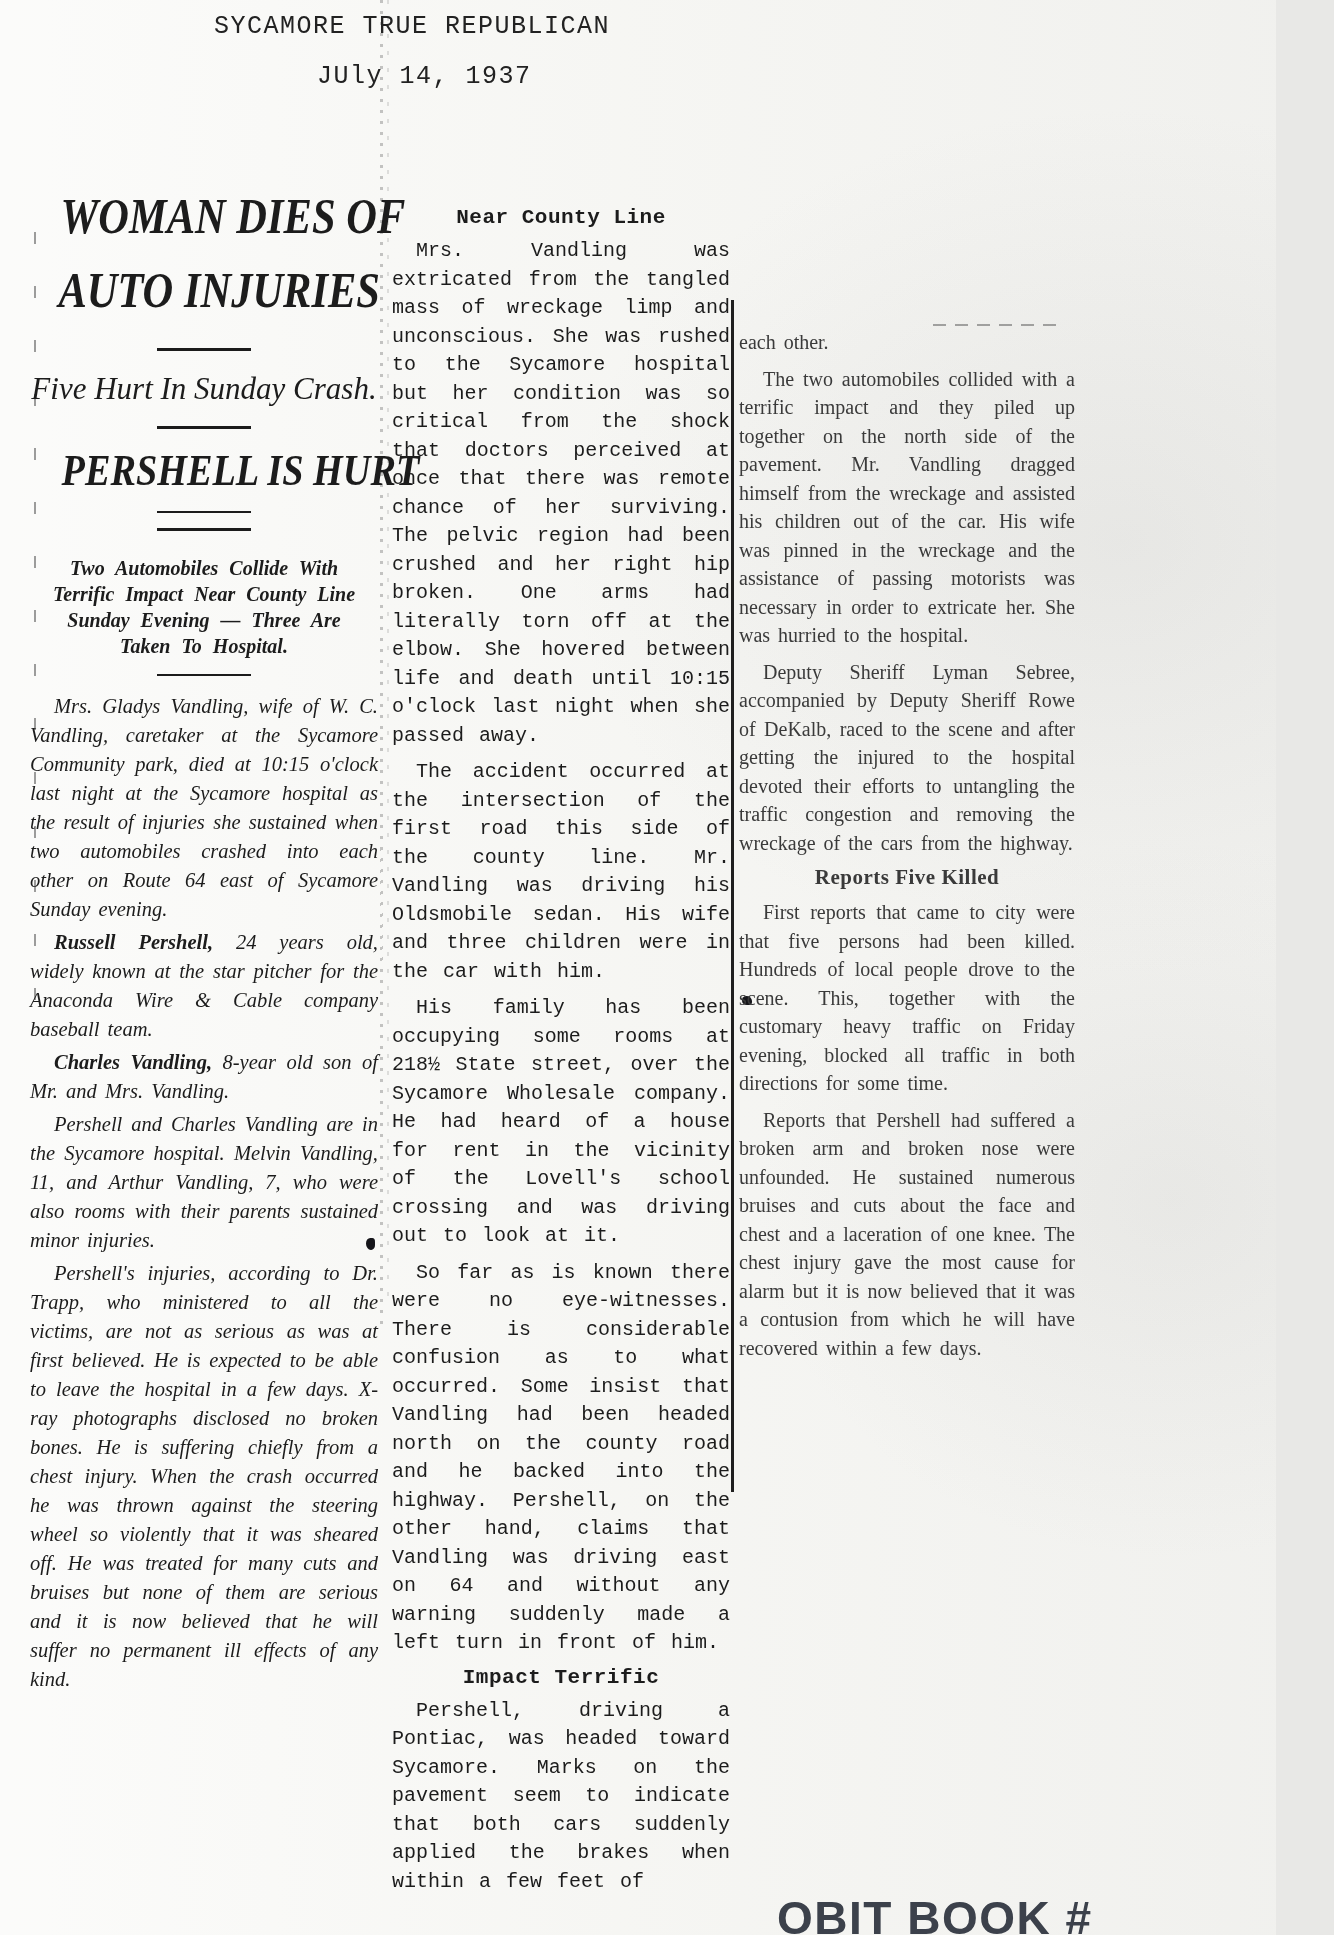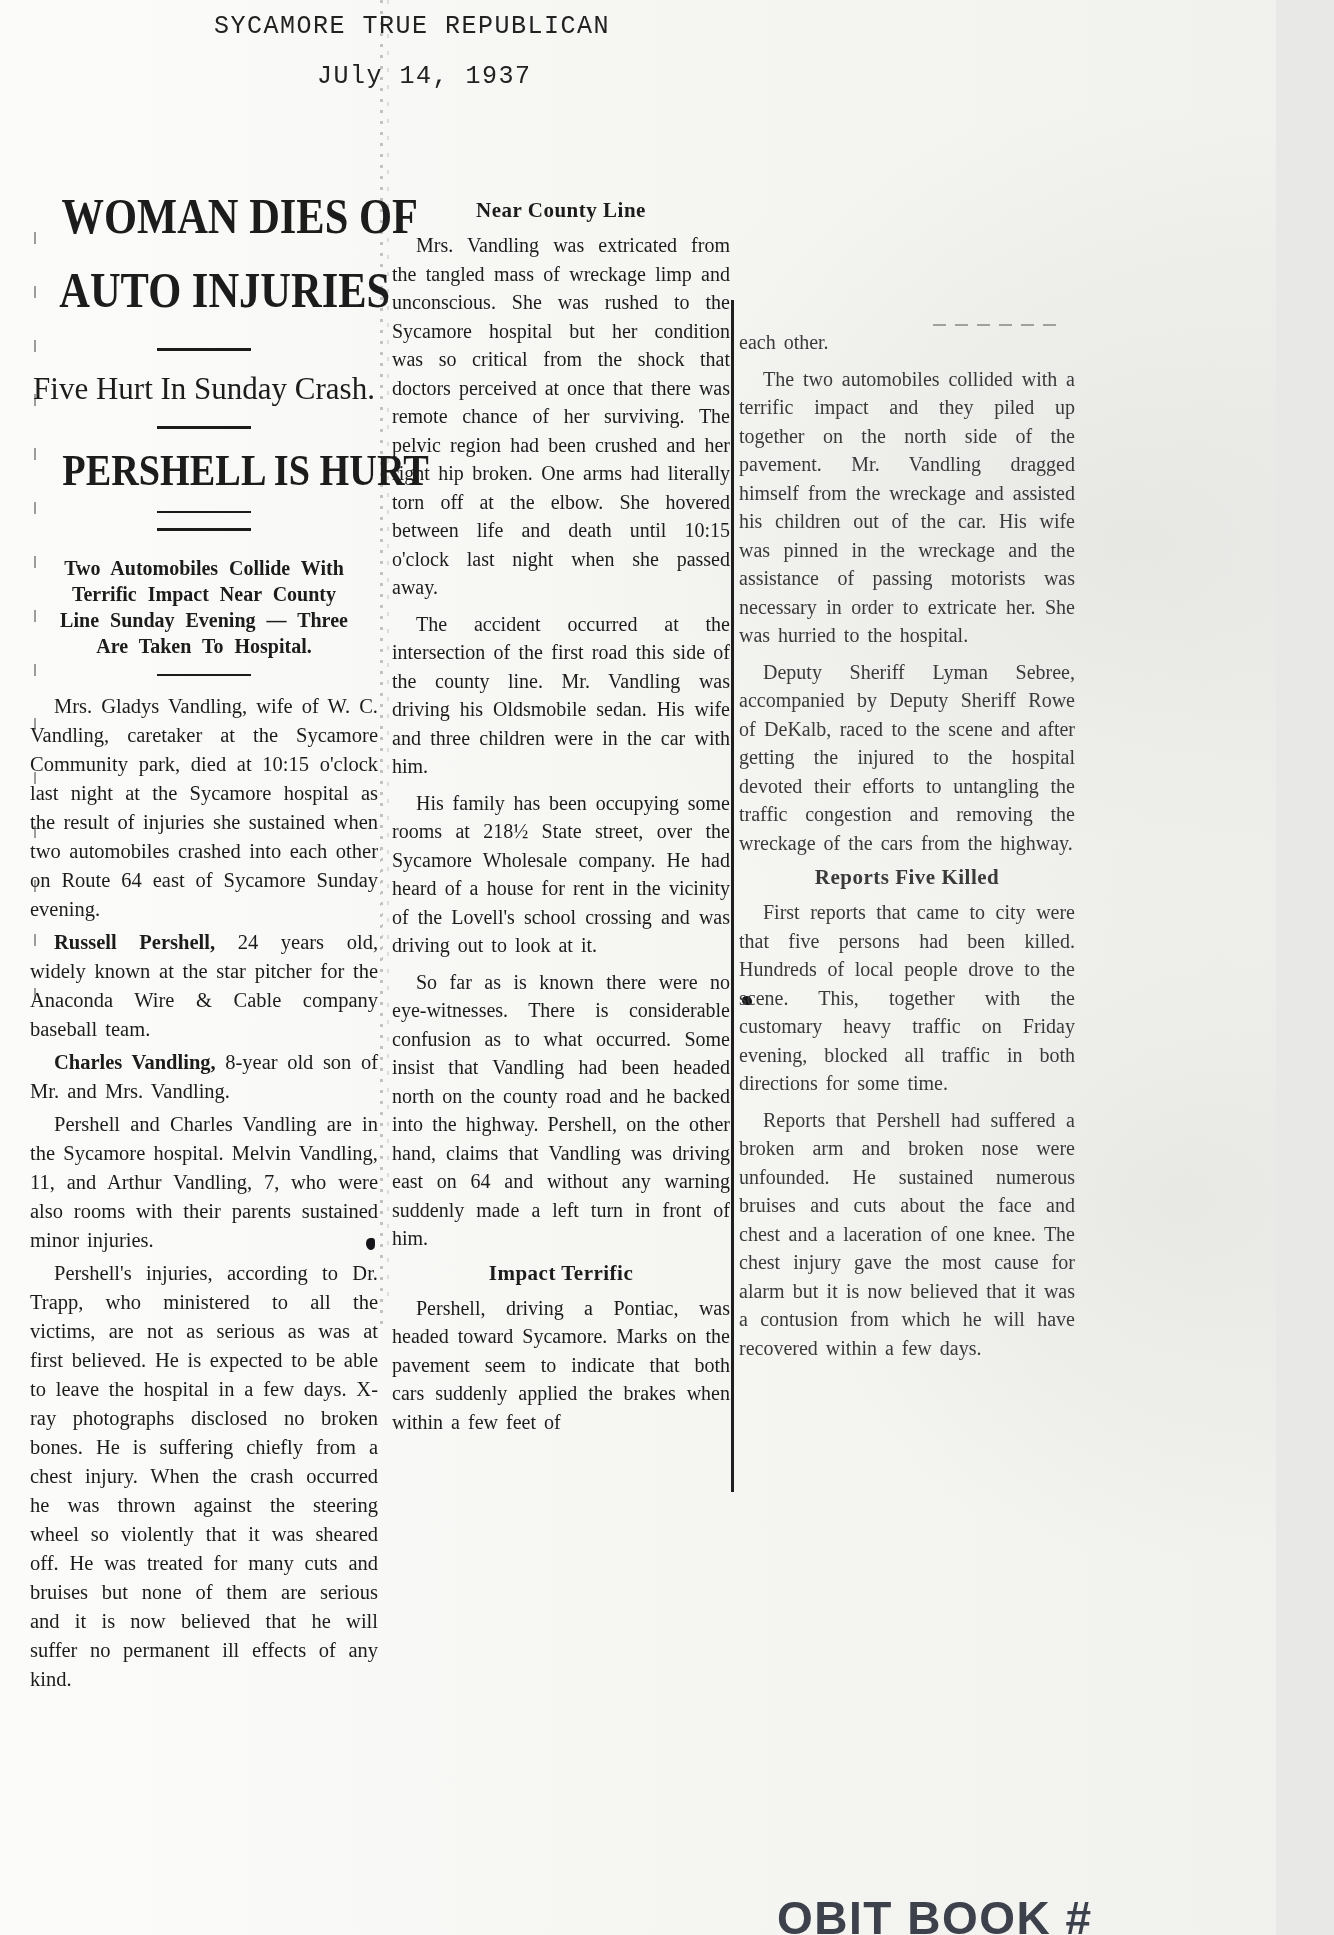--- a/index.html
+++ b/index.html
@@ -24,22 +24,22 @@
     font-size: 25px;
     letter-spacing: 1.5px;
     color: #222;
     white-space: nowrap;
   }
   .masthead-title { left: 214px; top: 12px; }
   .masthead-date  { left: 317px; top: 62px; }
 
   
   .col { position: absolute; }
-  .col-left   { left: 30px;  top: 185px; width: 348px; }
-  .col-middle { left: 392px; top: 192px; width: 338px; }
+  .col-left   { left: 30px;  top: 185px; width: 348px; font-style: italic; }
+  .col-middle { left: 392px; top: 200px; width: 338px; font-family: Liberation Mono, monospace; }
   .col-right  { left: 739px; top: 328px; width: 336px; color: #3a3a3a; filter: blur(0.35px); }
 
   .headline { text-align: center; font-weight: bold; line-height: 62px; margin: 0 0 4px 0; }
   .headline .hl-line { display: inline-block; font-size: 50px; transform: scaleX(0.85); transform-origin: center; letter-spacing: 0px; white-space: nowrap; }
 
   .rule { width: 94px; height: 3px; background: #1b1b1b; margin: 15px auto; }
   .rule.thin { height: 2.5px; }
 
   .subhead { font-size: 31px; line-height: 45px; text-align: center; margin: 8px 0 2px 0; }
 

